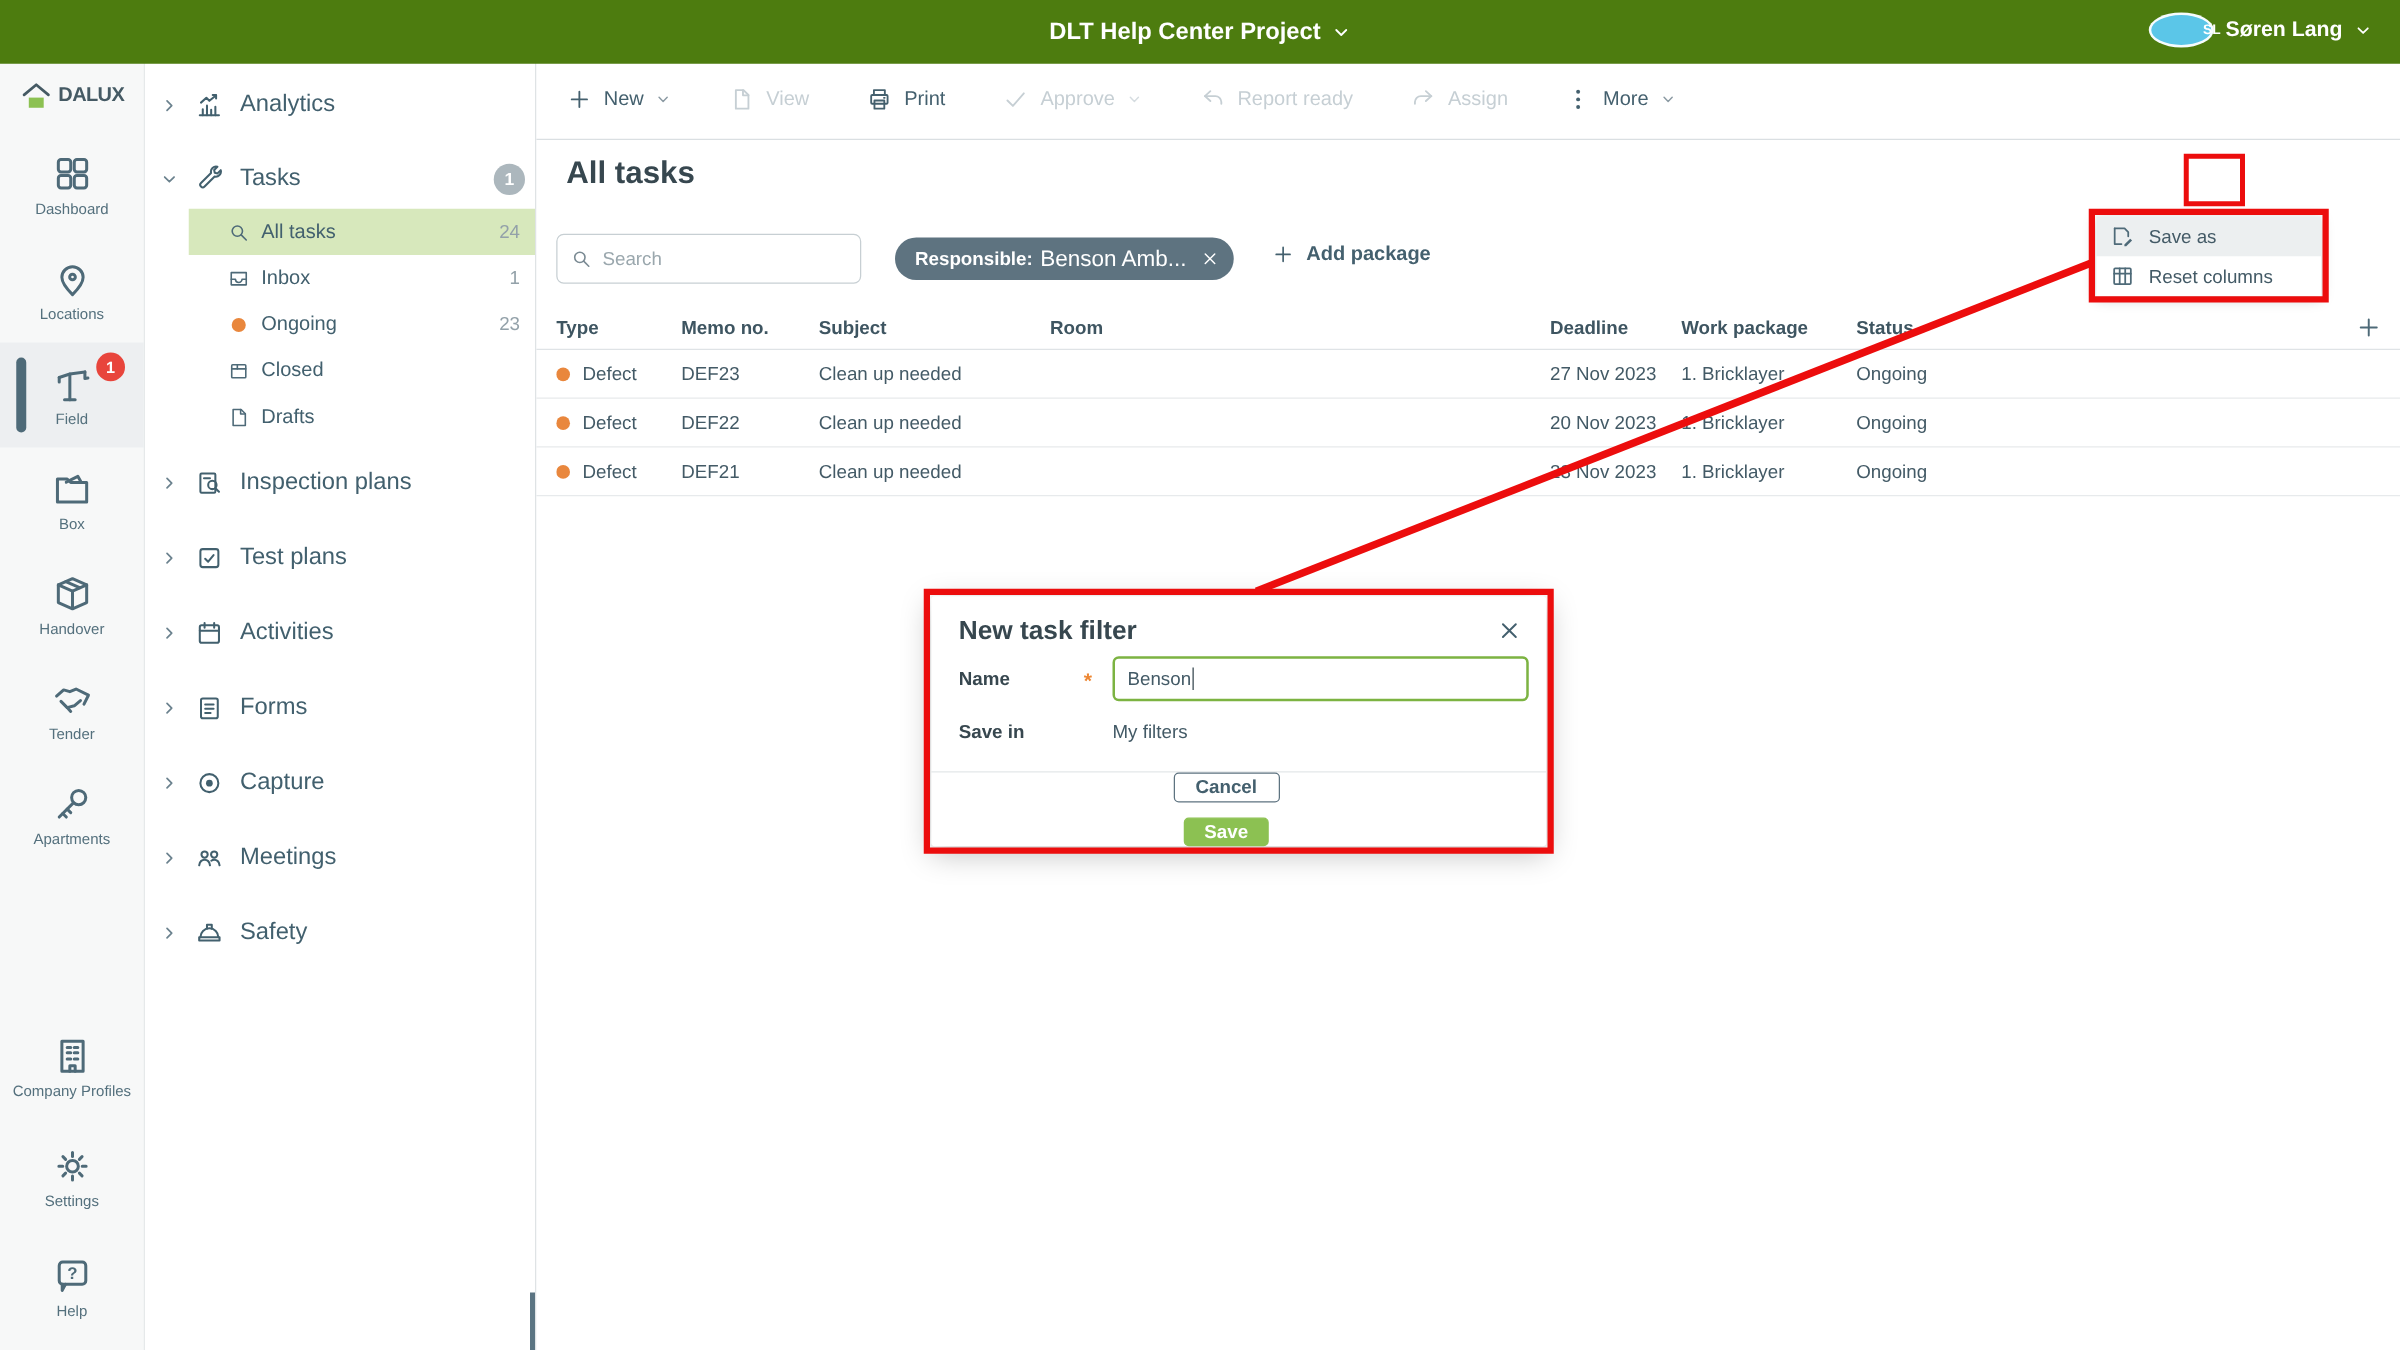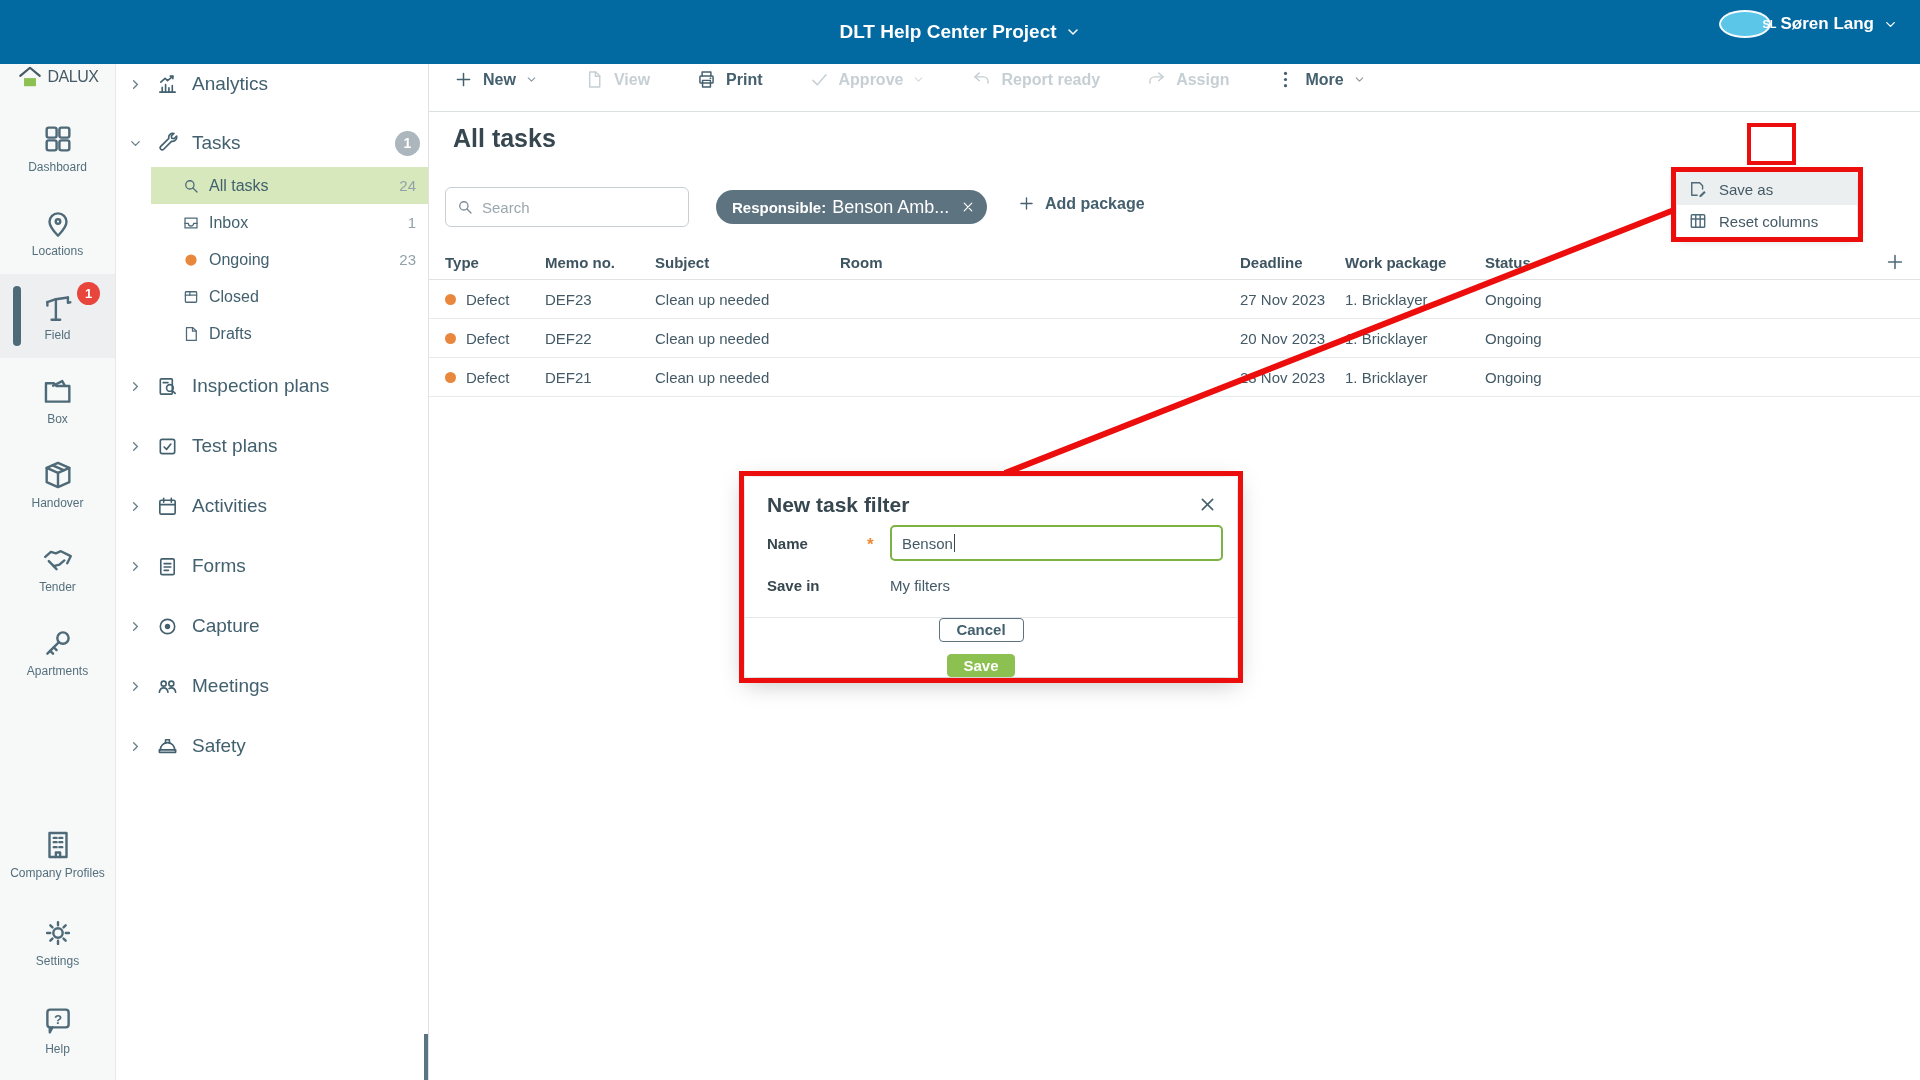--- a/index.html
+++ b/index.html
@@ -3,36 +3,36 @@
 <meta charset="utf-8">
 <style>
   * { box-sizing: border-box; margin: 0; padding: 0; }
   html,body { width:1920px; height:1080px; overflow:hidden; background:#fff;
     font-family:"Liberation Sans", sans-serif; color:#435A66; }
   [data-icon]{display:inline-block; line-height:0;}
   [data-icon] svg{width:100%;height:100%;stroke:currentColor;fill:none;stroke-width:1.7;
     stroke-linecap:round;stroke-linejoin:round;display:block;}
 
   
-  .topbar{position:absolute;left:0;top:0;width:1920px;height:64px;background:#0369a1;
+  .topbar{position:absolute;left:0;top:0;width:1920px;height:51px;background:#4d7c0f;
     display:flex;align-items:center;justify-content:center;z-index:5;}
   .tb-title{display:flex;align-items:center;gap:8px;color:#fff;font-size:19px;font-weight:700;}
   .tb-title .chev{width:16px;height:16px;color:#fff;}
   .tb-user{position:absolute;right:22px;top:0;height:48px;display:flex;align-items:center;gap:9px;color:#fff;}
   .avatar{width:28px;height:28px;border-radius:50%;background:#5BC6E8;border:2px solid rgba(255,255,255,.95);
     color:#fff;font-size:11px;font-weight:700;display:flex;align-items:center;justify-content:center;padding-left:48px;}
   .tb-user .uname{font-size:17px;font-weight:700;}
   .tb-user .chev{width:15px;height:15px;color:#fff;}
 
   
   .rail{position:absolute;left:0;top:48px;width:116px;height:1032px;background:#F7F8F8;
     border-right:1px solid #E6E9EA;display:flex;flex-direction:column;align-items:stretch;z-index:4;}
   .logo{height:58px;display:flex;align-items:center;justify-content:center;gap:5px;color:#455A64;}
   .logo .lg-icon{width:26px;height:26px;}
-  .logo .lg-text{font-size:16px;font-weight:400;letter-spacing:-.5px;}
+  .logo .lg-text{font-size:16px;font-weight:700;letter-spacing:-.5px;}
   .rail-item{position:relative;height:84px;display:flex;flex-direction:column;align-items:center;
     justify-content:center;gap:5px;color:#4E6A78;cursor:pointer;}
   .rail-item .ricon{width:34px;height:34px;}
   .rail-item .rlabel{font-size:12px;color:#54707D;text-align:center;line-height:1.15;padding:0 4px;}
   .rail-item.active{background:#EDEFF1;}
   .rail-item.active::before{content:"";position:absolute;left:13px;top:12px;width:8px;height:60px;
     border-radius:4px;background:#4E6A78;}
   .rail-badge{position:absolute;top:8px;right:15px;min-width:23px;height:23px;border-radius:12px;
     background:#E8453C;color:#fff;font-size:13px;font-weight:700;display:flex;align-items:center;justify-content:center;}
   .rail-bottom{margin-top:auto;padding-bottom:6px;}
@@ -56,21 +56,21 @@
   .scount{position:absolute;right:12px;font-size:15px;color:#93A1A9;}
   .sbadge{position:absolute;right:8px;width:25px;height:25px;border-radius:50%;background:#ACB7BD;
     color:#fff;font-size:14px;font-weight:700;display:flex;align-items:center;justify-content:center;}
   .side-scroll-nub{position:absolute;right:0px;bottom:0;width:4px;height:46px;background:#5B7482;}
   .sub-dot{color:#E9873D !important;}
 
   
   .main{position:absolute;left:429px;top:48px;width:1491px;height:1032px;background:#fff;}
   .toolbar{position:absolute;left:0;top:0;width:100%;height:64px;display:flex;align-items:center;
     gap:46px;padding-left:24px;border-bottom:1px solid #DADFE2;}
-  .tool-btn{display:flex;align-items:center;gap:9px;font-size:16px;font-weight:700;color:#44606E;cursor:pointer;}
+  .tool-btn{display:flex;align-items:center;gap:9px;font-size:16px;font-weight:400;color:#44606E;cursor:pointer;}
   .tool-btn .ticon{width:21px;height:21px;}
   .tool-btn .tcaret{width:13px;height:13px;color:#8B9AA3;}
   .tool-btn.disabled{color:#C6CFD4;cursor:default;}
   .tool-btn.disabled .tcaret{color:#D5DCе0;color:#D5DCE0;}
 
   .page-head{position:absolute;left:24px;top:76px;font-size:25px;font-weight:700;color:#37474F;}
   .head-actions{position:absolute;top:78px;right:0;height:40px;}
 
   .filter-row{position:absolute;left:0;top:139px;width:100%;height:40px;}
   .search-box{position:absolute;left:16px;top:0;width:244px;height:40px;border:1px solid #C7CFD3;

